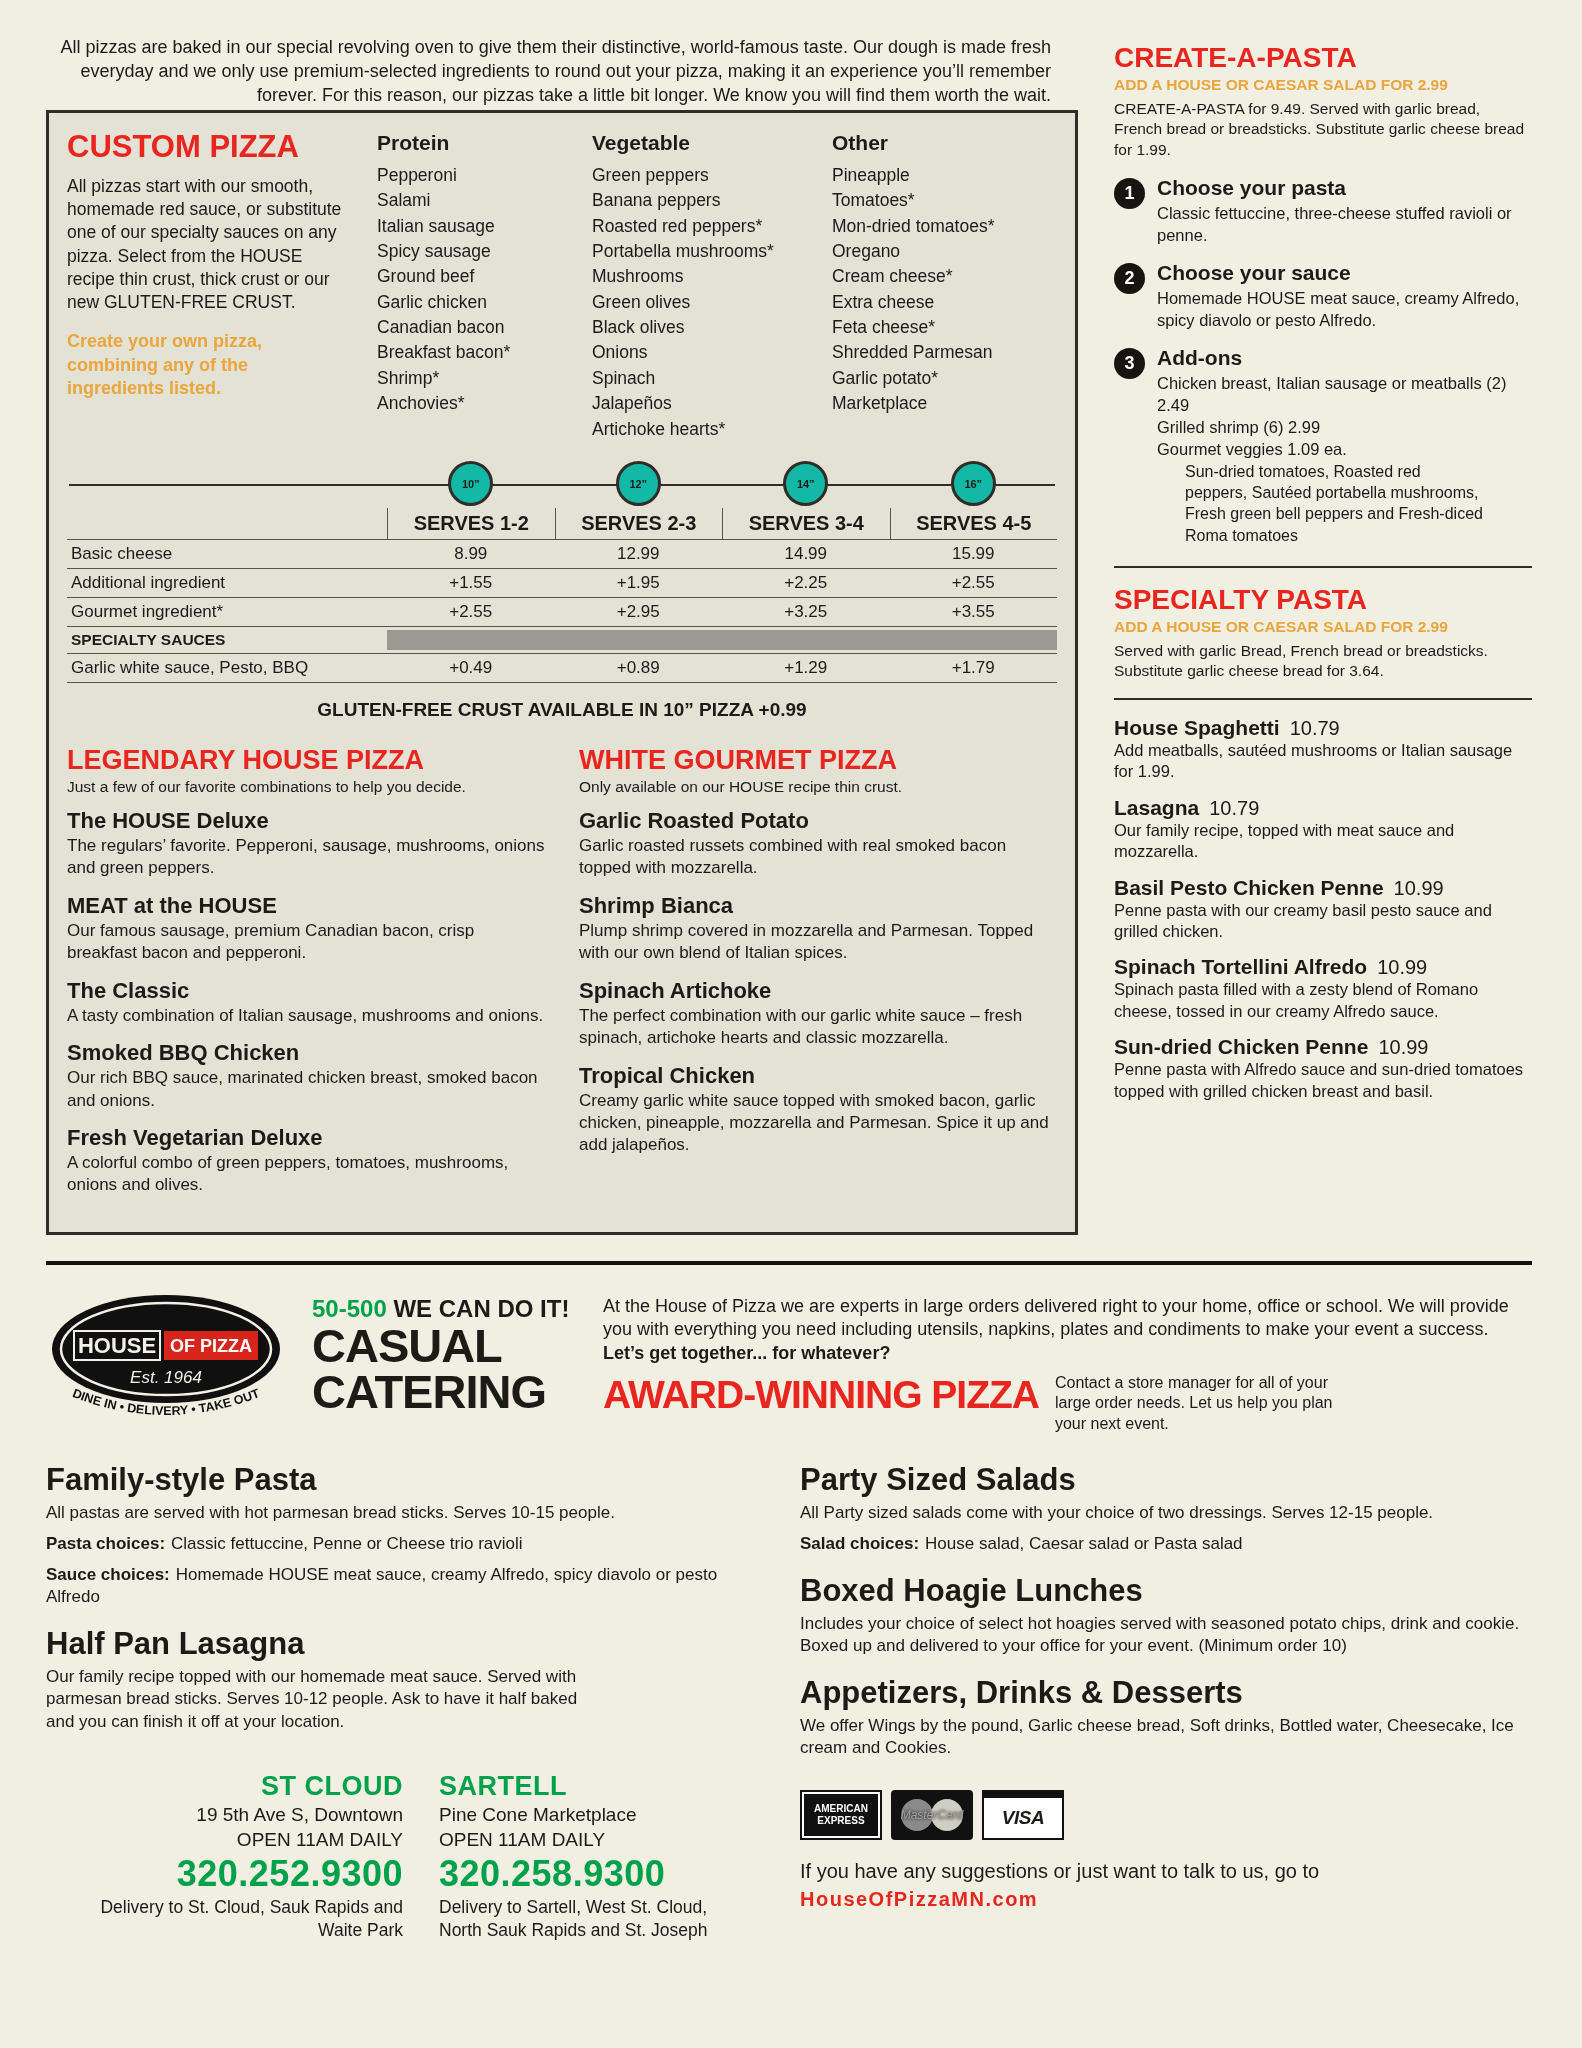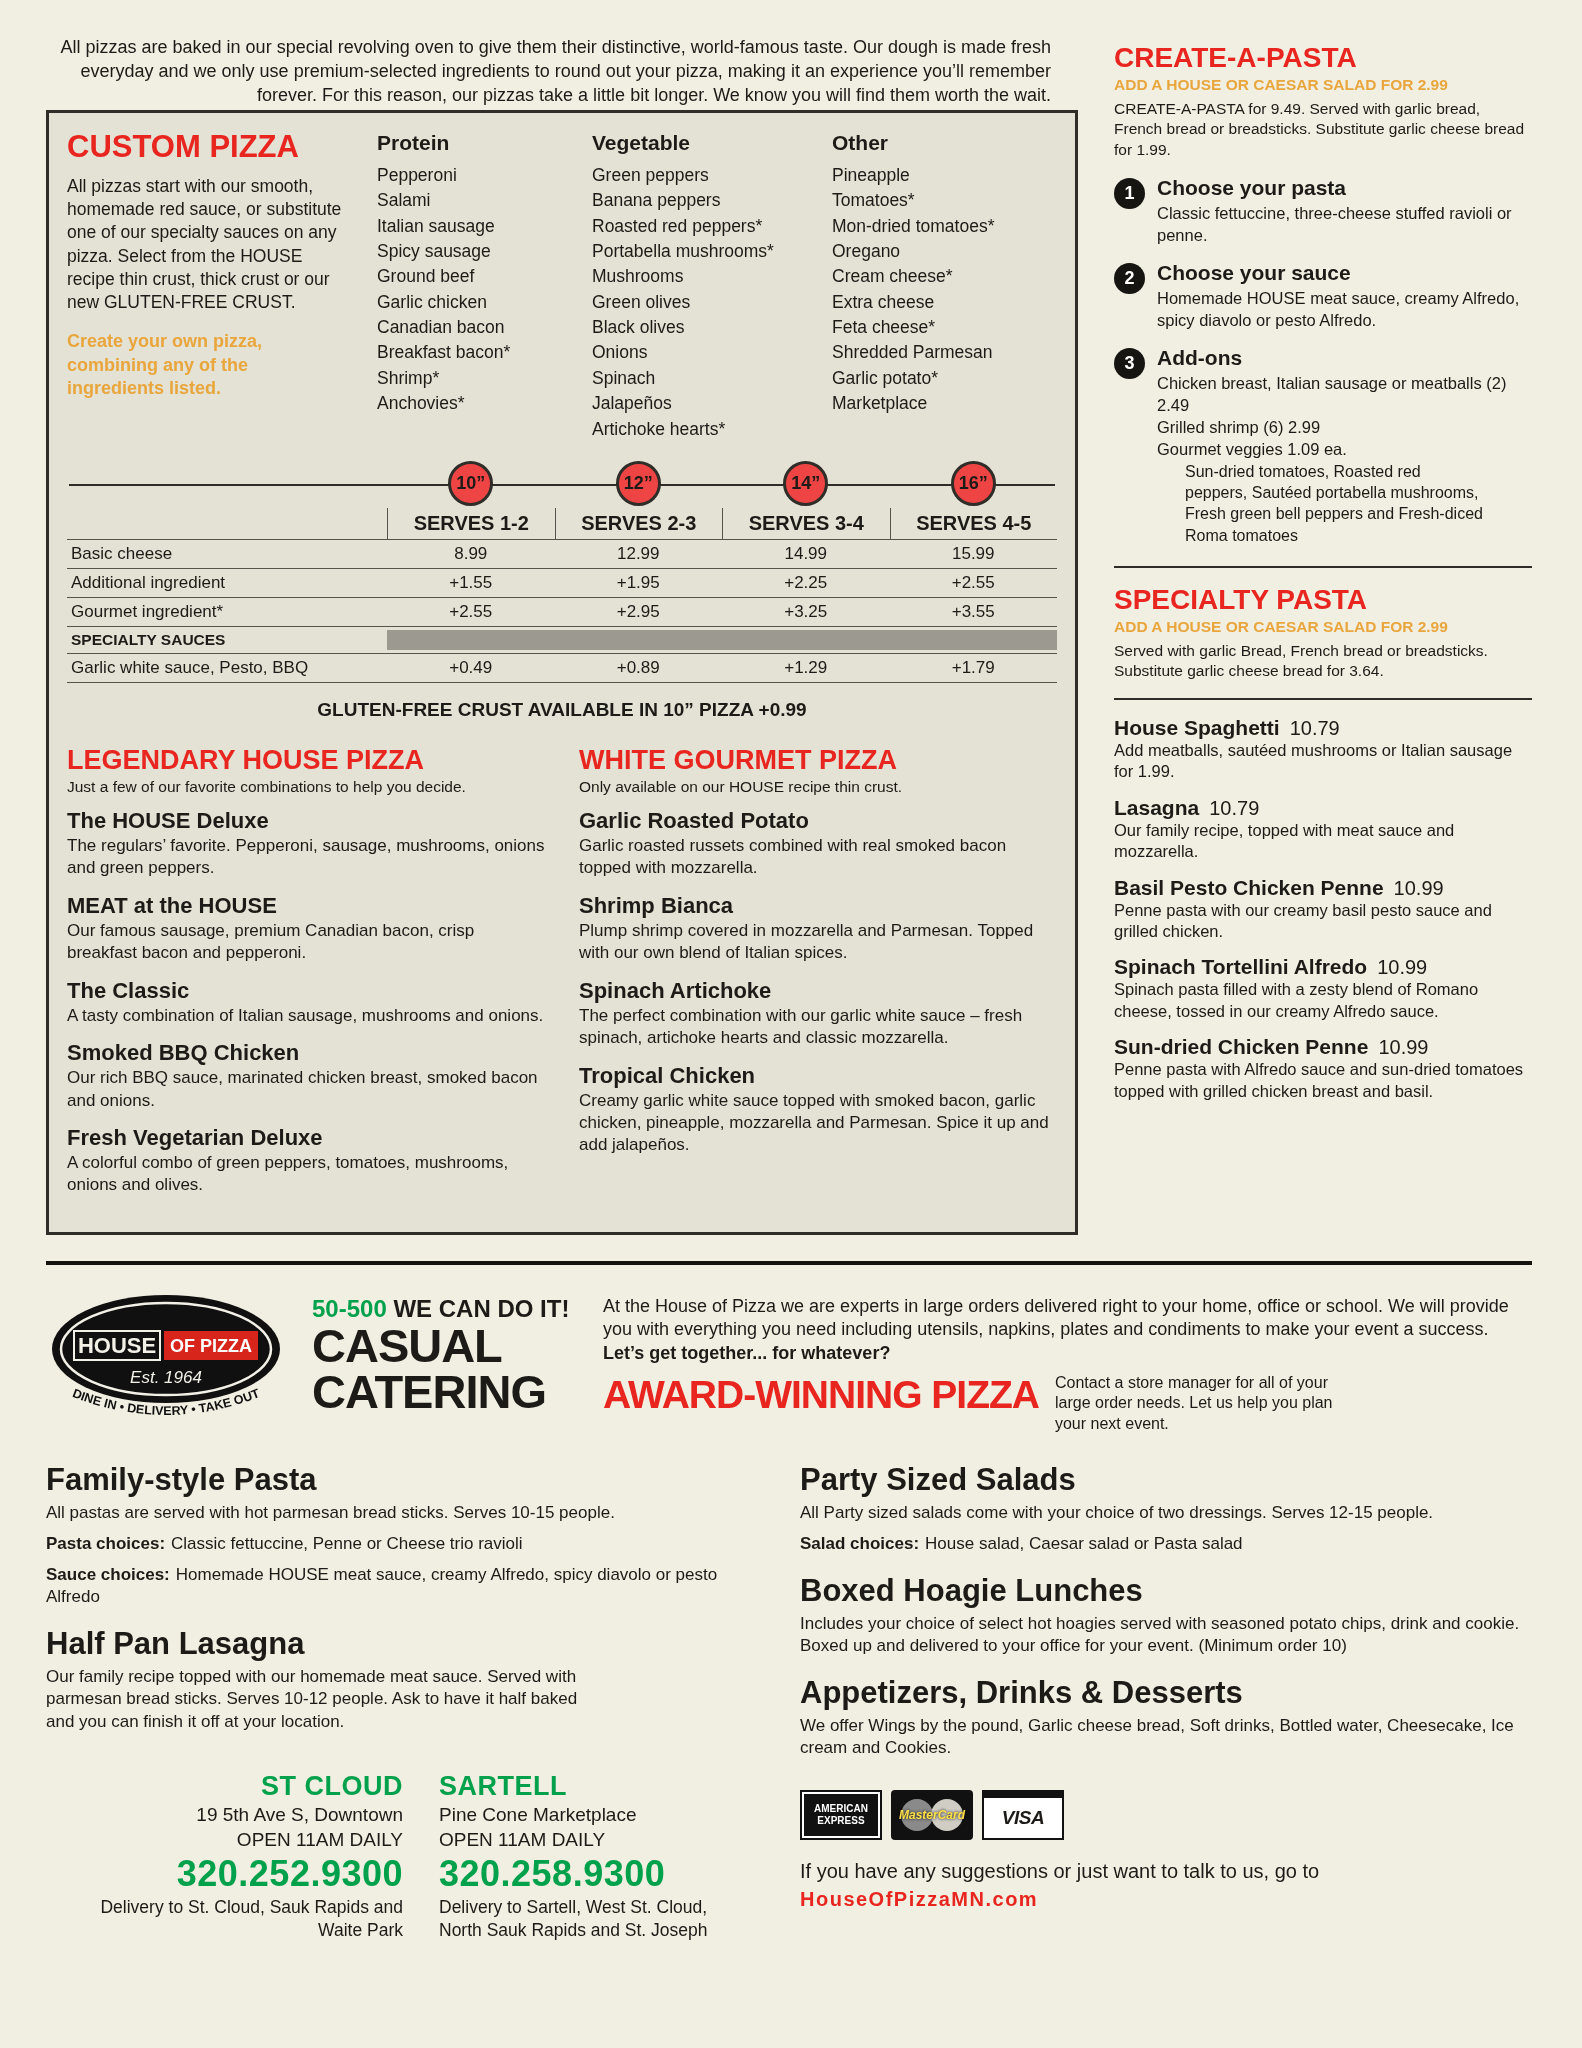--- a/index.html
+++ b/index.html
@@ -22,22 +22,22 @@
   .cp-grid{ display:grid; grid-template-columns:310px 215px 240px 1fr; }
   .cp-title{ color:var(--red); font-size:31px; font-weight:bold; margin-bottom:10px; }
   .cp-desc{ font-size:17.5px; line-height:1.33; margin-bottom:16px; width:285px; }
   .cp-cta{ color:var(--orange); font-weight:bold; font-size:18px; line-height:1.3; width:250px; }
   .ing-title{ font-size:21px; font-weight:bold; margin-bottom:8px; padding-top:2px; }
   .ing-item{ font-size:17.5px; line-height:1.45; }
 
   .ptable{ margin-top:18px; }
   .p-circles{ position:relative; display:grid; grid-template-columns:320px repeat(4,1fr); height:48px; align-items:center; }
   .p-line{ position:absolute; left:2px; right:2px; top:50%; border-top:2px solid var(--dark); }
-  .size-circle{ width:45px; height:45px; border:3px solid var(--dark); border-radius:50%; background:#ef4444;
-    display:flex; align-items:center; justify-content:center; font-weight:bold; font-size:18px;
+  .size-circle{ width:45px; height:45px; border:3px solid var(--dark); border-radius:50%; background:#14b8a6;
+    display:flex; align-items:center; justify-content:center; font-weight:bold; font-size:11px;
     justify-self:center; position:relative; z-index:1; }
   .p-row{ display:grid; grid-template-columns:320px repeat(4,1fr); align-items:center; border-bottom:1.5px solid var(--line); }
   .p-label{ font-size:17px; padding:4px 0 4px 4px; }
   .p-val{ font-size:17px; text-align:center; padding:4px 0; }
   .serves{ font-size:20px; font-weight:bold; border-left:1.5px solid var(--line); }
   .spec-row{ grid-template-columns:320px 1fr; }
   .spec-label{ font-weight:bold; font-size:15.5px; }
   .spec-bar{ background:#9c9a90; align-self:stretch; margin:3px 0; }
   .gf-note{ text-align:center; font-weight:bold; font-size:19px; margin:16px 0 2px; }
 
@@ -93,21 +93,21 @@
   .loc-del{ font-size:17.5px; line-height:1.3; }
 
   .pay-row{ display:flex; gap:9px; margin:30px 0 20px; align-items:center; }
   .chip{ width:82px; height:50px; display:flex; align-items:center; justify-content:center; }
   .amex{ background:#111; color:#fff; font-size:10px; font-weight:bold; text-align:center; line-height:1.15;
     border:2px solid #111; box-shadow:inset 0 0 0 2px #fff; padding:4px; }
   .mc{ background:#111; position:relative; border-radius:4px; }
   .mc .c1,.mc .c2{ position:absolute; top:9px; width:32px; height:32px; border-radius:50%; }
   .mc .c1{ left:10px; background:#8a8a8a; }
   .mc .c2{ right:10px; background:#cfcdc4; }
-  .mc .mc-txt{ position:relative; z-index:1; color:#fde047; font-style:italic; font-weight:bold; font-size:12px;
+  .mc .mc-txt{ position:relative; z-index:1; color:#a3a3a3; font-style:italic; font-weight:normal; font-size:12px;
     text-shadow:0 0 3px #000; }
   .visa{ background:#fff; border:2px solid #111; flex-direction:column; }
   .visa .bar{ width:100%; height:6px; background:#111; }
   .visa .visa-txt{ font-style:italic; font-weight:bold; font-size:19px; letter-spacing:-0.5px; flex:1;
     display:flex; align-items:center; }
   .footer-text{ font-size:20px; }
   .footer-link{ font-size:20px; font-weight:bold; color:var(--red); letter-spacing:1.5px; margin-top:5px; display:inline-block; text-decoration:none; }
 </style>
 </head>
 <body>

